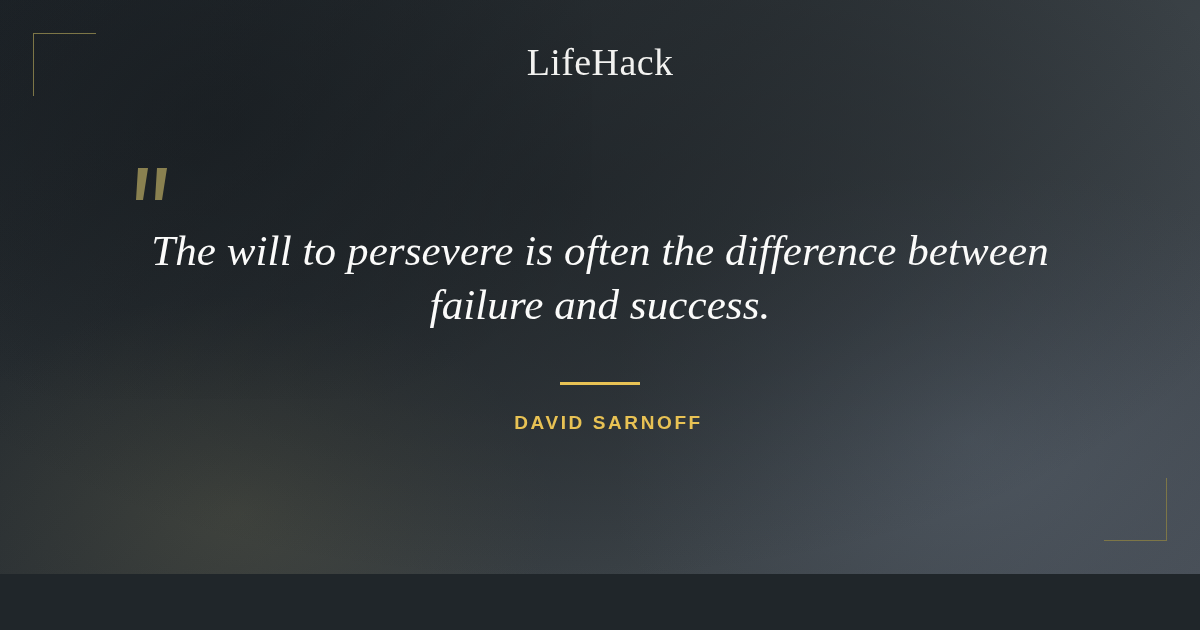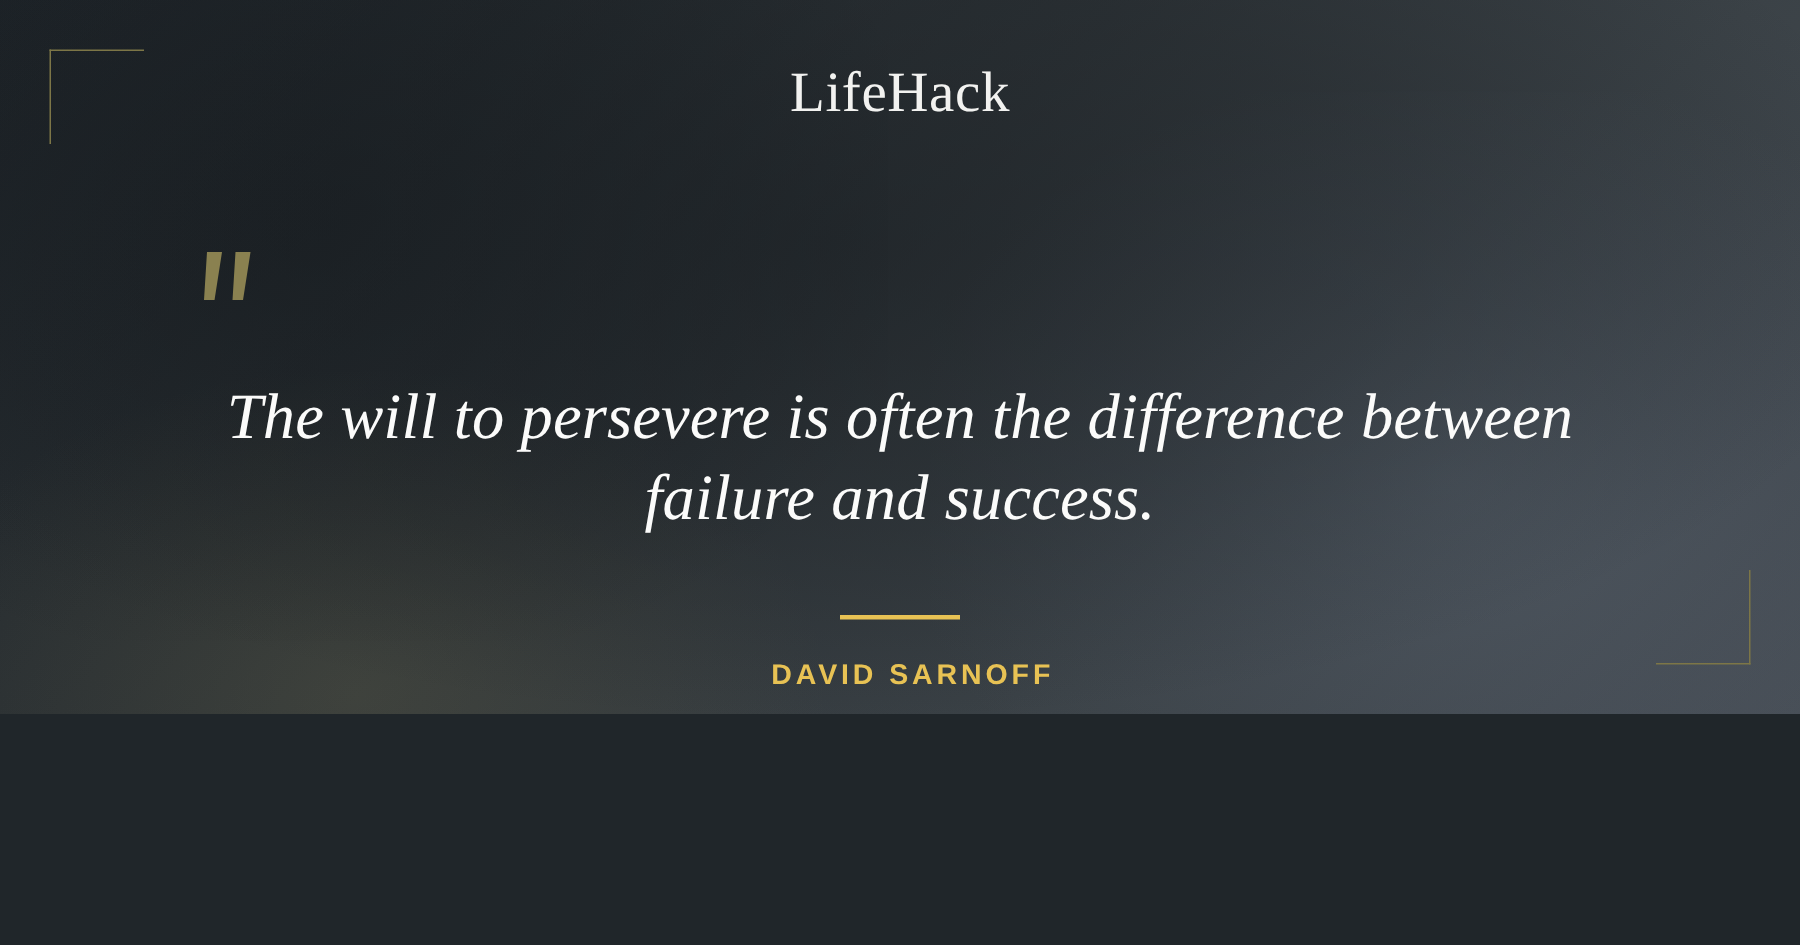--- a/index.html
+++ b/index.html
@@ -4,21 +4,21 @@
 <style>
   html, body {
     margin: 0;
     padding: 0;
     background: #20262a;
   }
 
   #card {
     position: relative;
     width: 1200px;
-    height: 476px;
+    height: 574px;
     overflow: hidden;
     background: #404040;
     font-family: "Liberation Sans", sans-serif;
     -webkit-font-smoothing: antialiased;
   }
 
   
   .bg-base {
     position: absolute;
     inset: 0;
@@ -118,21 +118,21 @@
     left: 124px;
     top: 160px;
     width: 70px;
     height: 70px;
   }
 
   
   .quote-block {
     position: absolute;
     left: 0;
-    top: 252px;
+    top: 224px;
     width: 100%;
     text-align: center;
   }
 
   .quote-text {
     margin: 0 auto;
     width: 1010px;
     font-family: "Liberation Serif", "DejaVu Serif", serif;
     font-style: italic;
     font-size: 43px;

